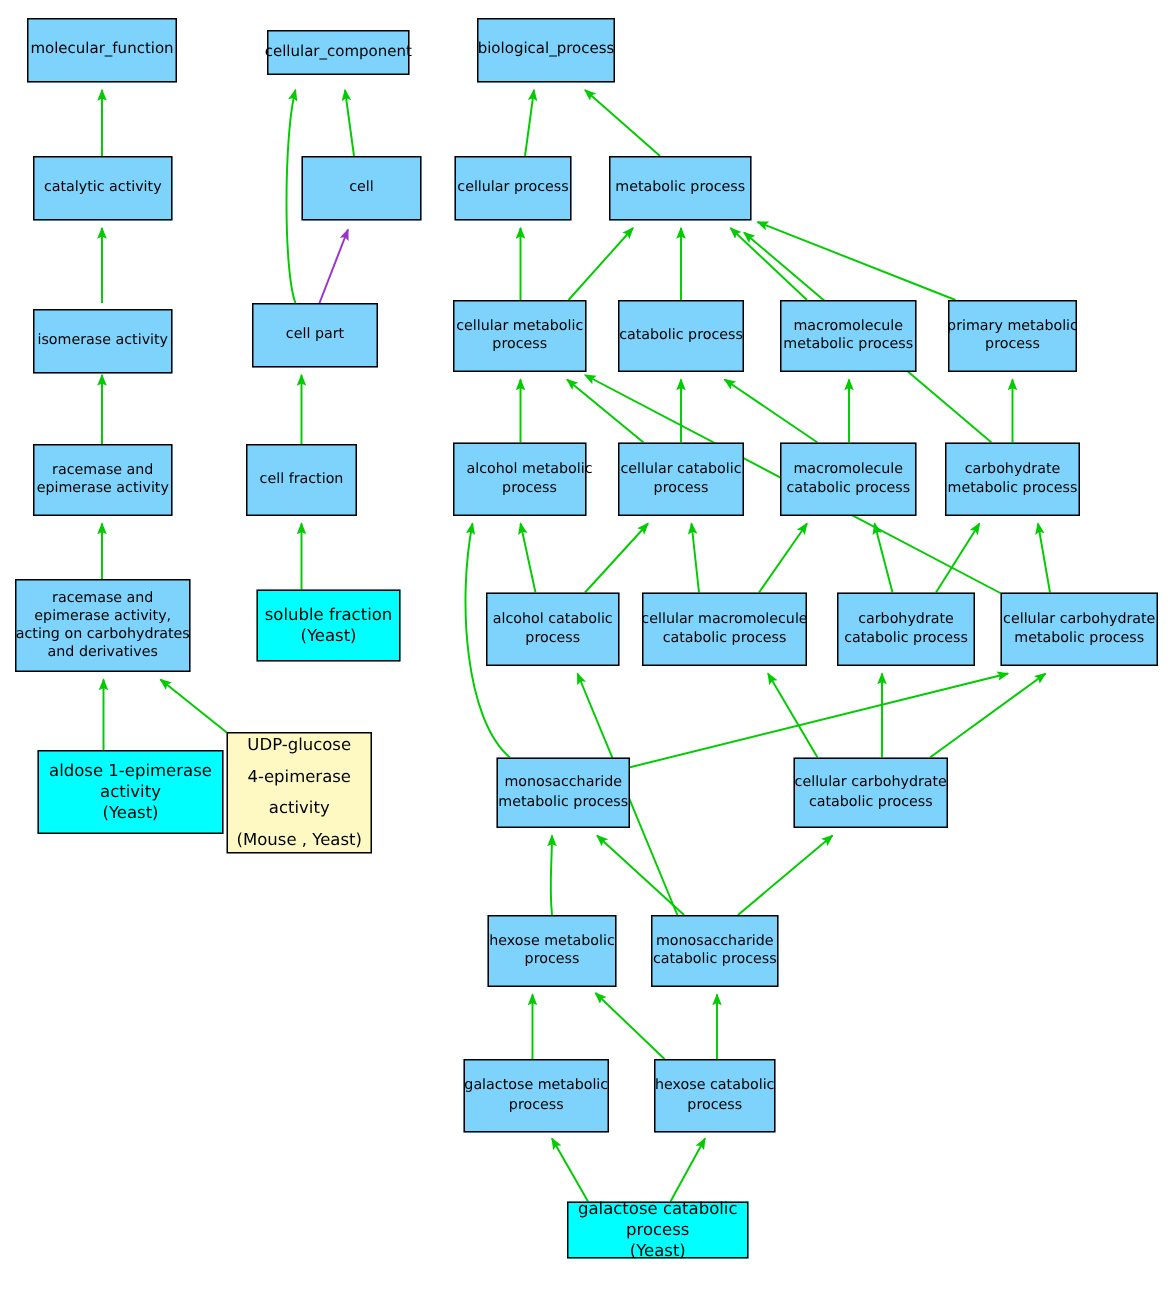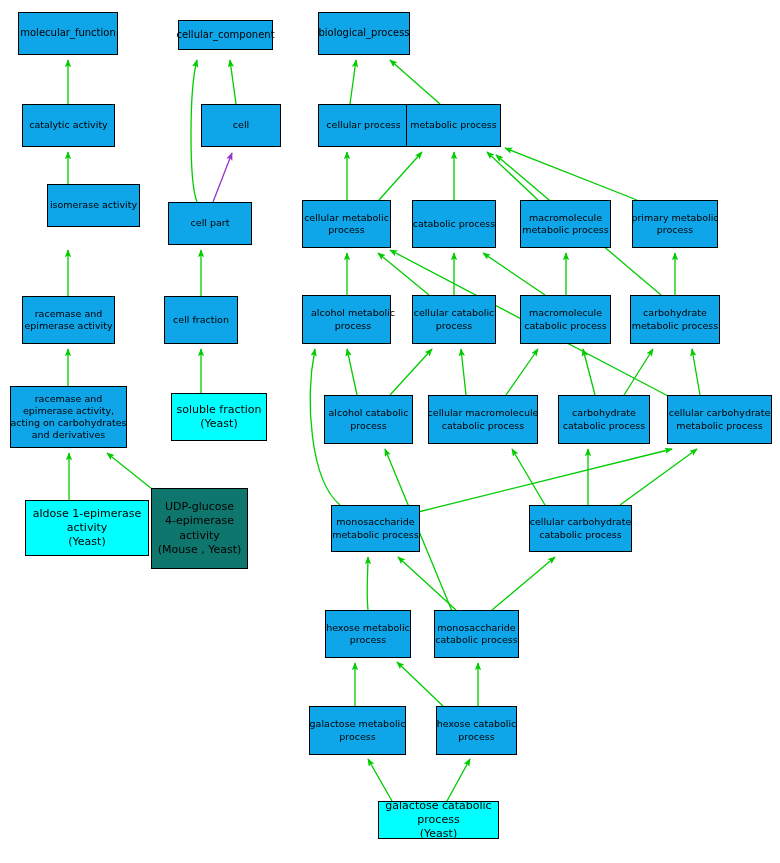--- a/index.html
+++ b/index.html
@@ -22,38 +22,39 @@
     left: 0;
     top: 0;
     width: 780px;
     height: 863px;
     pointer-events: none;
   }
   .node {
     position: absolute;
     box-sizing: border-box;
     border: 1px solid #000000;
-    background: #0ea5e9;
+    background: #7dd3fc;
     display: flex;
     flex-direction: column;
     align-items: center;
     justify-content: center;
     text-align: center;
     font-size: 9.5px;
     line-height: 1.28;
     color: #000000;
     padding: 1px 2px;
     z-index: 2;
   }
   .node.gene {
     background: #00ffff;
     margin-left: 18px;
   }
   .node.gene-alt {
-    background: #0f766e;
+    background: #fef9c3;
+    justify-content: space-between;
   }
   .node .line {
     display: block;
     white-space: nowrap;
   }
   .node.big {
     font-size: 11px;
   }
   .node.root {
     font-size: 10px;
@@ -131,27 +132,27 @@
       </div>
       <div class="node root" style="left: 318px; top: 12px; width: 92px; height: 43px;">
         <span class="line">biological_process</span>
       </div>
       <div class="node" style="left: 22px; top: 104px; width: 93px; height: 43px;">
         <span class="line">catalytic activity</span>
       </div>
       <div class="node" style="left: 201px; top: 104px; width: 80px; height: 43px;">
         <span class="line">cell</span>
       </div>
-      <div class="node" style="left: 318px; top: 104px; width: 91px; height: 43px;">
+      <div class="node" style="left: 303px; top: 104px; width: 78px; height: 43px;">
         <span class="line">cellular process</span>
       </div>
       <div class="node" style="left: 406px; top: 104px; width: 95px; height: 43px;">
         <span class="line">metabolic process</span>
       </div>
-      <div class="node" style="left: 22px; top: 184px; width: 93px; height: 43px; margin-left: 25px;">
+      <div class="node" style="left: 22px; top: 206px; width: 93px; height: 43px;">
         <span class="line">isomerase activity</span>
       </div>
       <div class="node" style="left: 168px; top: 202px; width: 84px; height: 43px;">
         <span class="line">cell part</span>
       </div>
       <div class="node" style="left: 302px; top: 200px; width: 89px; height: 48px;">
         <span class="line">cellular metabolic</span>
         <span class="line">process</span>
       </div>
       <div class="node" style="left: 412px; top: 200px; width: 84px; height: 48px;">

